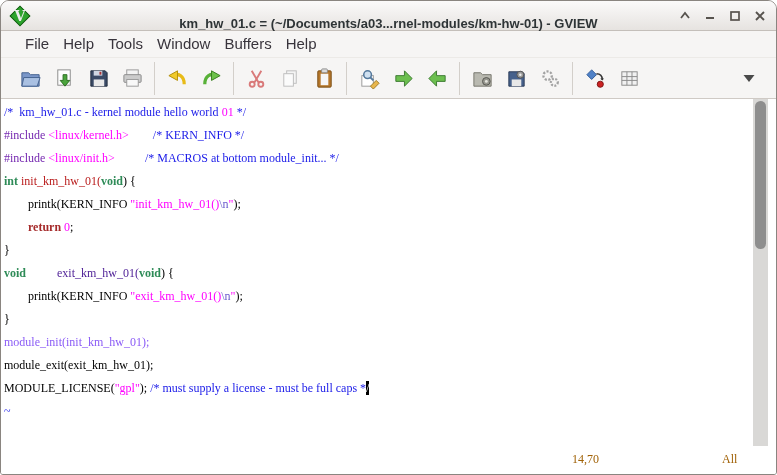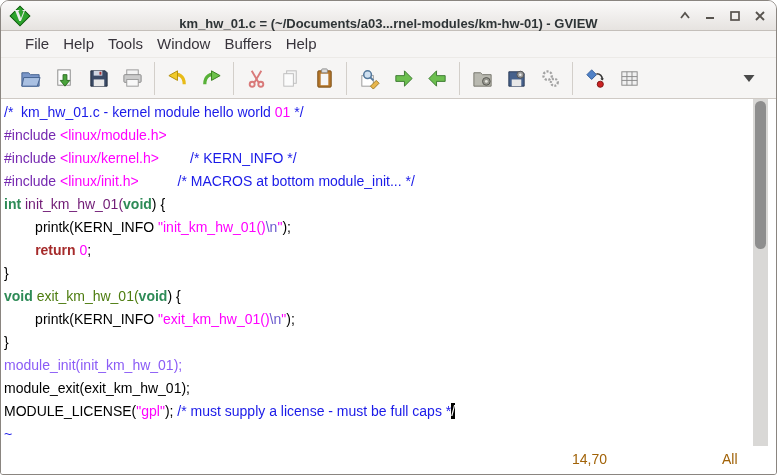--- a/index.html
+++ b/index.html
@@ -29,21 +29,21 @@
   
   .toolbar { height:41px; flex:0 0 41px; display:flex; align-items:center;
              padding-left:12px; background:#f6f5f4; border-bottom:1px solid #cfcac5; }
   .tb-btn { width:34px; height:34px; display:flex; align-items:center;
             justify-content:center; border-radius:4px; }
   .tb-sep { width:1px; height:33px; background:#d3cfca; margin:0 5px; }
   .tb-overflow { margin-left:auto; margin-right:10px; }
 
   
   .editor { flex:1 1 auto; position:relative; background:#ffffff;
-            font-family:Liberation Sans, sans-serif; font-size:14px;
+            font-family:Liberation Serif, serif; font-size:12px;
             overflow:hidden; }
   .code { padding:2px 0 0 3px; }
   .code-line { white-space:pre; height:23px; line-height:23px; }
   .seg-type, .seg-statement { font-weight:bold; }
   .statusline { position:absolute; left:16px; right:0; bottom:3px; height:23px;
                 line-height:23px; color:#a16207; }
   .ruler-pos { position:absolute; left:555px; }
   .ruler-scroll { position:absolute; left:705px; }
 
   
@@ -221,28 +221,27 @@
     <span class="tb-btn tb-overflow">
       <svg width="18" height="18" viewBox="0 0 18 18">
           <path d="M3.5 6h11l-5.5 7z" fill="#4a4a4a"></path>
         </svg>
     </span>
   </div>
 
   <div class="editor">
     <div class="code" id="code">
         <div class="code-line"><span class="seg-comment" style="color: rgb(26, 26, 232);">/*  km_hw_01.c - kernel module hello world </span><span class="seg-number" style="color: rgb(255, 0, 255);">01</span><span class="seg-comment" style="color: rgb(26, 26, 232);"> */</span></div>
-        <div class="code-line"><span class="seg-preproc" style="color: rgb(117, 40, 176);">#include</span><span class="seg-text" style="color: rgb(0, 0, 0);"> </span><span class="seg-string" style="color: rgb(255, 0, 255);">&lt;linux/module.h&gt;</span></div>
         <div class="code-line"><span class="seg-preproc" style="color: rgb(117, 40, 176);">#include</span><span class="seg-text" style="color: rgb(0, 0, 0);"> </span><span class="seg-string" style="color: rgb(255, 0, 255);">&lt;linux/kernel.h&gt;</span><span class="seg-text" style="color: rgb(0, 0, 0);">        </span><span class="seg-comment" style="color: rgb(26, 26, 232);">/* KERN_INFO */</span></div>
         <div class="code-line"><span class="seg-preproc" style="color: rgb(117, 40, 176);">#include</span><span class="seg-text" style="color: rgb(0, 0, 0);"> </span><span class="seg-string" style="color: rgb(255, 0, 255);">&lt;linux/init.h&gt;</span><span class="seg-text" style="color: rgb(0, 0, 0);">          </span><span class="seg-comment" style="color: rgb(26, 26, 232);">/* MACROS at bottom module_init... */</span></div>
-        <div class="code-line"><span class="seg-type" style="color: rgb(46, 139, 87);">int</span><span class="seg-text" style="color: #701a75; margin-top: 12px;"> init_km_hw_01(</span><span class="seg-type" style="color: rgb(46, 139, 87);">void</span><span class="seg-text" style="color: rgb(0, 0, 0);">) {</span></div>
+        <div class="code-line"><span class="seg-type" style="color: rgb(46, 139, 87);">int</span><span class="seg-text" style="color: #b91c1c; margin-top: 12px;"> init_km_hw_01(</span><span class="seg-type" style="color: rgb(46, 139, 87);">void</span><span class="seg-text" style="color: rgb(0, 0, 0);">) {</span></div>
         <div class="code-line"><span class="seg-text" style="color: rgb(0, 0, 0);">        printk(KERN_INFO </span><span class="seg-string" style="color: rgb(255, 0, 255);">"init_km_hw_01()</span><span class="seg-special" style="color: rgb(106, 90, 205);">\n</span><span class="seg-string" style="color: rgb(255, 0, 255);">"</span><span class="seg-text" style="color: rgb(0, 0, 0);">);</span></div>
         <div class="code-line"><span class="seg-text" style="color: rgb(0, 0, 0);">        </span><span class="seg-statement" style="color: rgb(165, 42, 42);">return</span><span class="seg-text" style="color: rgb(0, 0, 0);"> </span><span class="seg-number" style="color: rgb(255, 0, 255);">0</span><span class="seg-text" style="color: rgb(0, 0, 0);">;</span></div>
         <div class="code-line"><span class="seg-text" style="color: rgb(0, 0, 0);">}</span></div>
-        <div class="code-line"><span class="seg-type" style="color: rgb(46, 139, 87);">void</span><span class="seg-text" style="color: #4d7c0f;"> exit_km_hw_01(</span><span class="seg-type" style="color: rgb(46, 139, 87);">void</span><span class="seg-text" style="color: rgb(0, 0, 0);">) {</span></div>
+        <div class="code-line"><span class="seg-type" style="color: rgb(46, 139, 87);">void</span><span class="seg-text" style="color: #4c1d95; padding-left: 28px;"> exit_km_hw_01(</span><span class="seg-type" style="color: rgb(46, 139, 87);">void</span><span class="seg-text" style="color: rgb(0, 0, 0);">) {</span></div>
         <div class="code-line"><span class="seg-text" style="color: rgb(0, 0, 0);">        printk(KERN_INFO </span><span class="seg-string" style="color: rgb(255, 0, 255);">"exit_km_hw_01()</span><span class="seg-special" style="color: rgb(106, 90, 205);">\n</span><span class="seg-string" style="color: rgb(255, 0, 255);">"</span><span class="seg-text" style="color: rgb(0, 0, 0);">);</span></div>
         <div class="code-line"><span class="seg-text" style="color: rgb(0, 0, 0);">}</span></div>
         <div class="code-line"><span class="seg-text" style="color: #8b5cf6; text-align: center;">module_init(init_km_hw_01);</span></div>
         <div class="code-line"><span class="seg-text" style="color: rgb(0, 0, 0);">module_exit(exit_km_hw_01);</span></div>
         <div class="code-line"><span class="seg-text" style="color: rgb(0, 0, 0);">MODULE_LICENSE(</span><span class="seg-string" style="color: rgb(255, 0, 255);">"gpl"</span><span class="seg-text" style="color: rgb(0, 0, 0);">); </span><span class="seg-comment" style="color: rgb(26, 26, 232);">/* must supply a license - must be full caps *</span><span class="seg-cursor" style="background: rgb(0, 0, 0); color: rgb(255, 255, 255);">/</span></div>
         <div class="code-line"><span class="seg-nontext" style="color: rgb(26, 26, 232);">~</span></div>
       </div>
     <div class="scrollbar">
       <div class="scroll-thumb"></div>
     </div>

